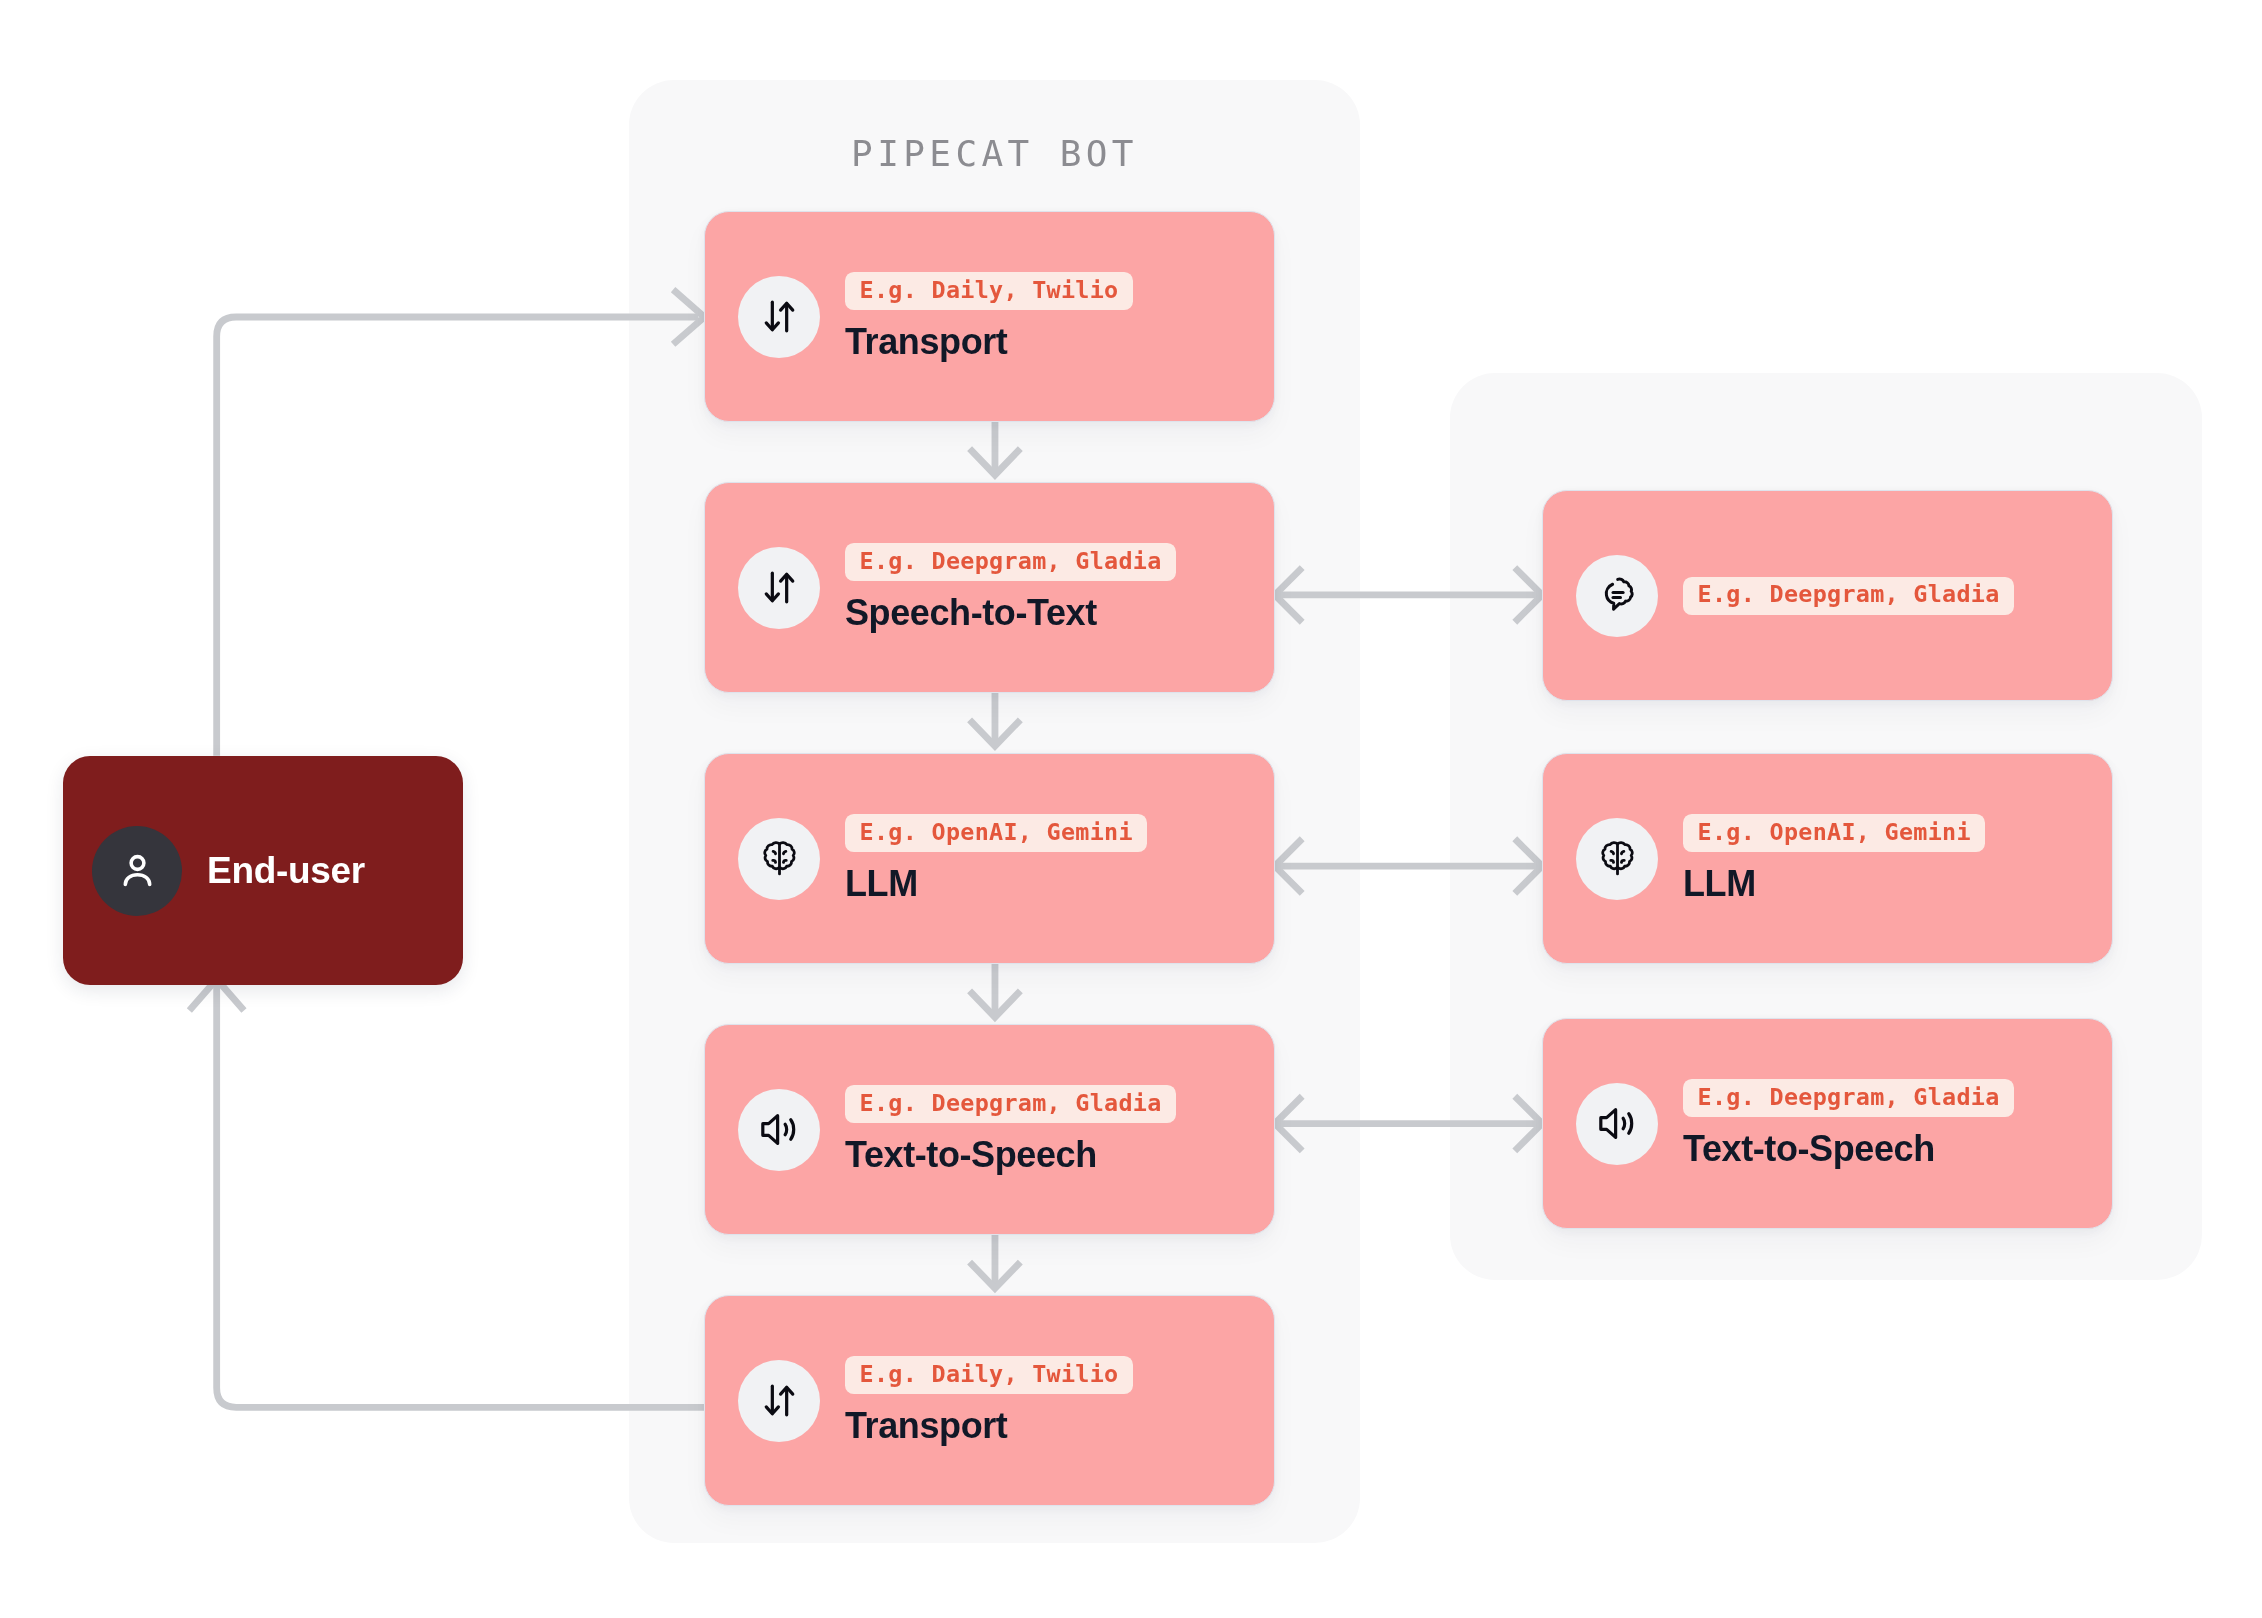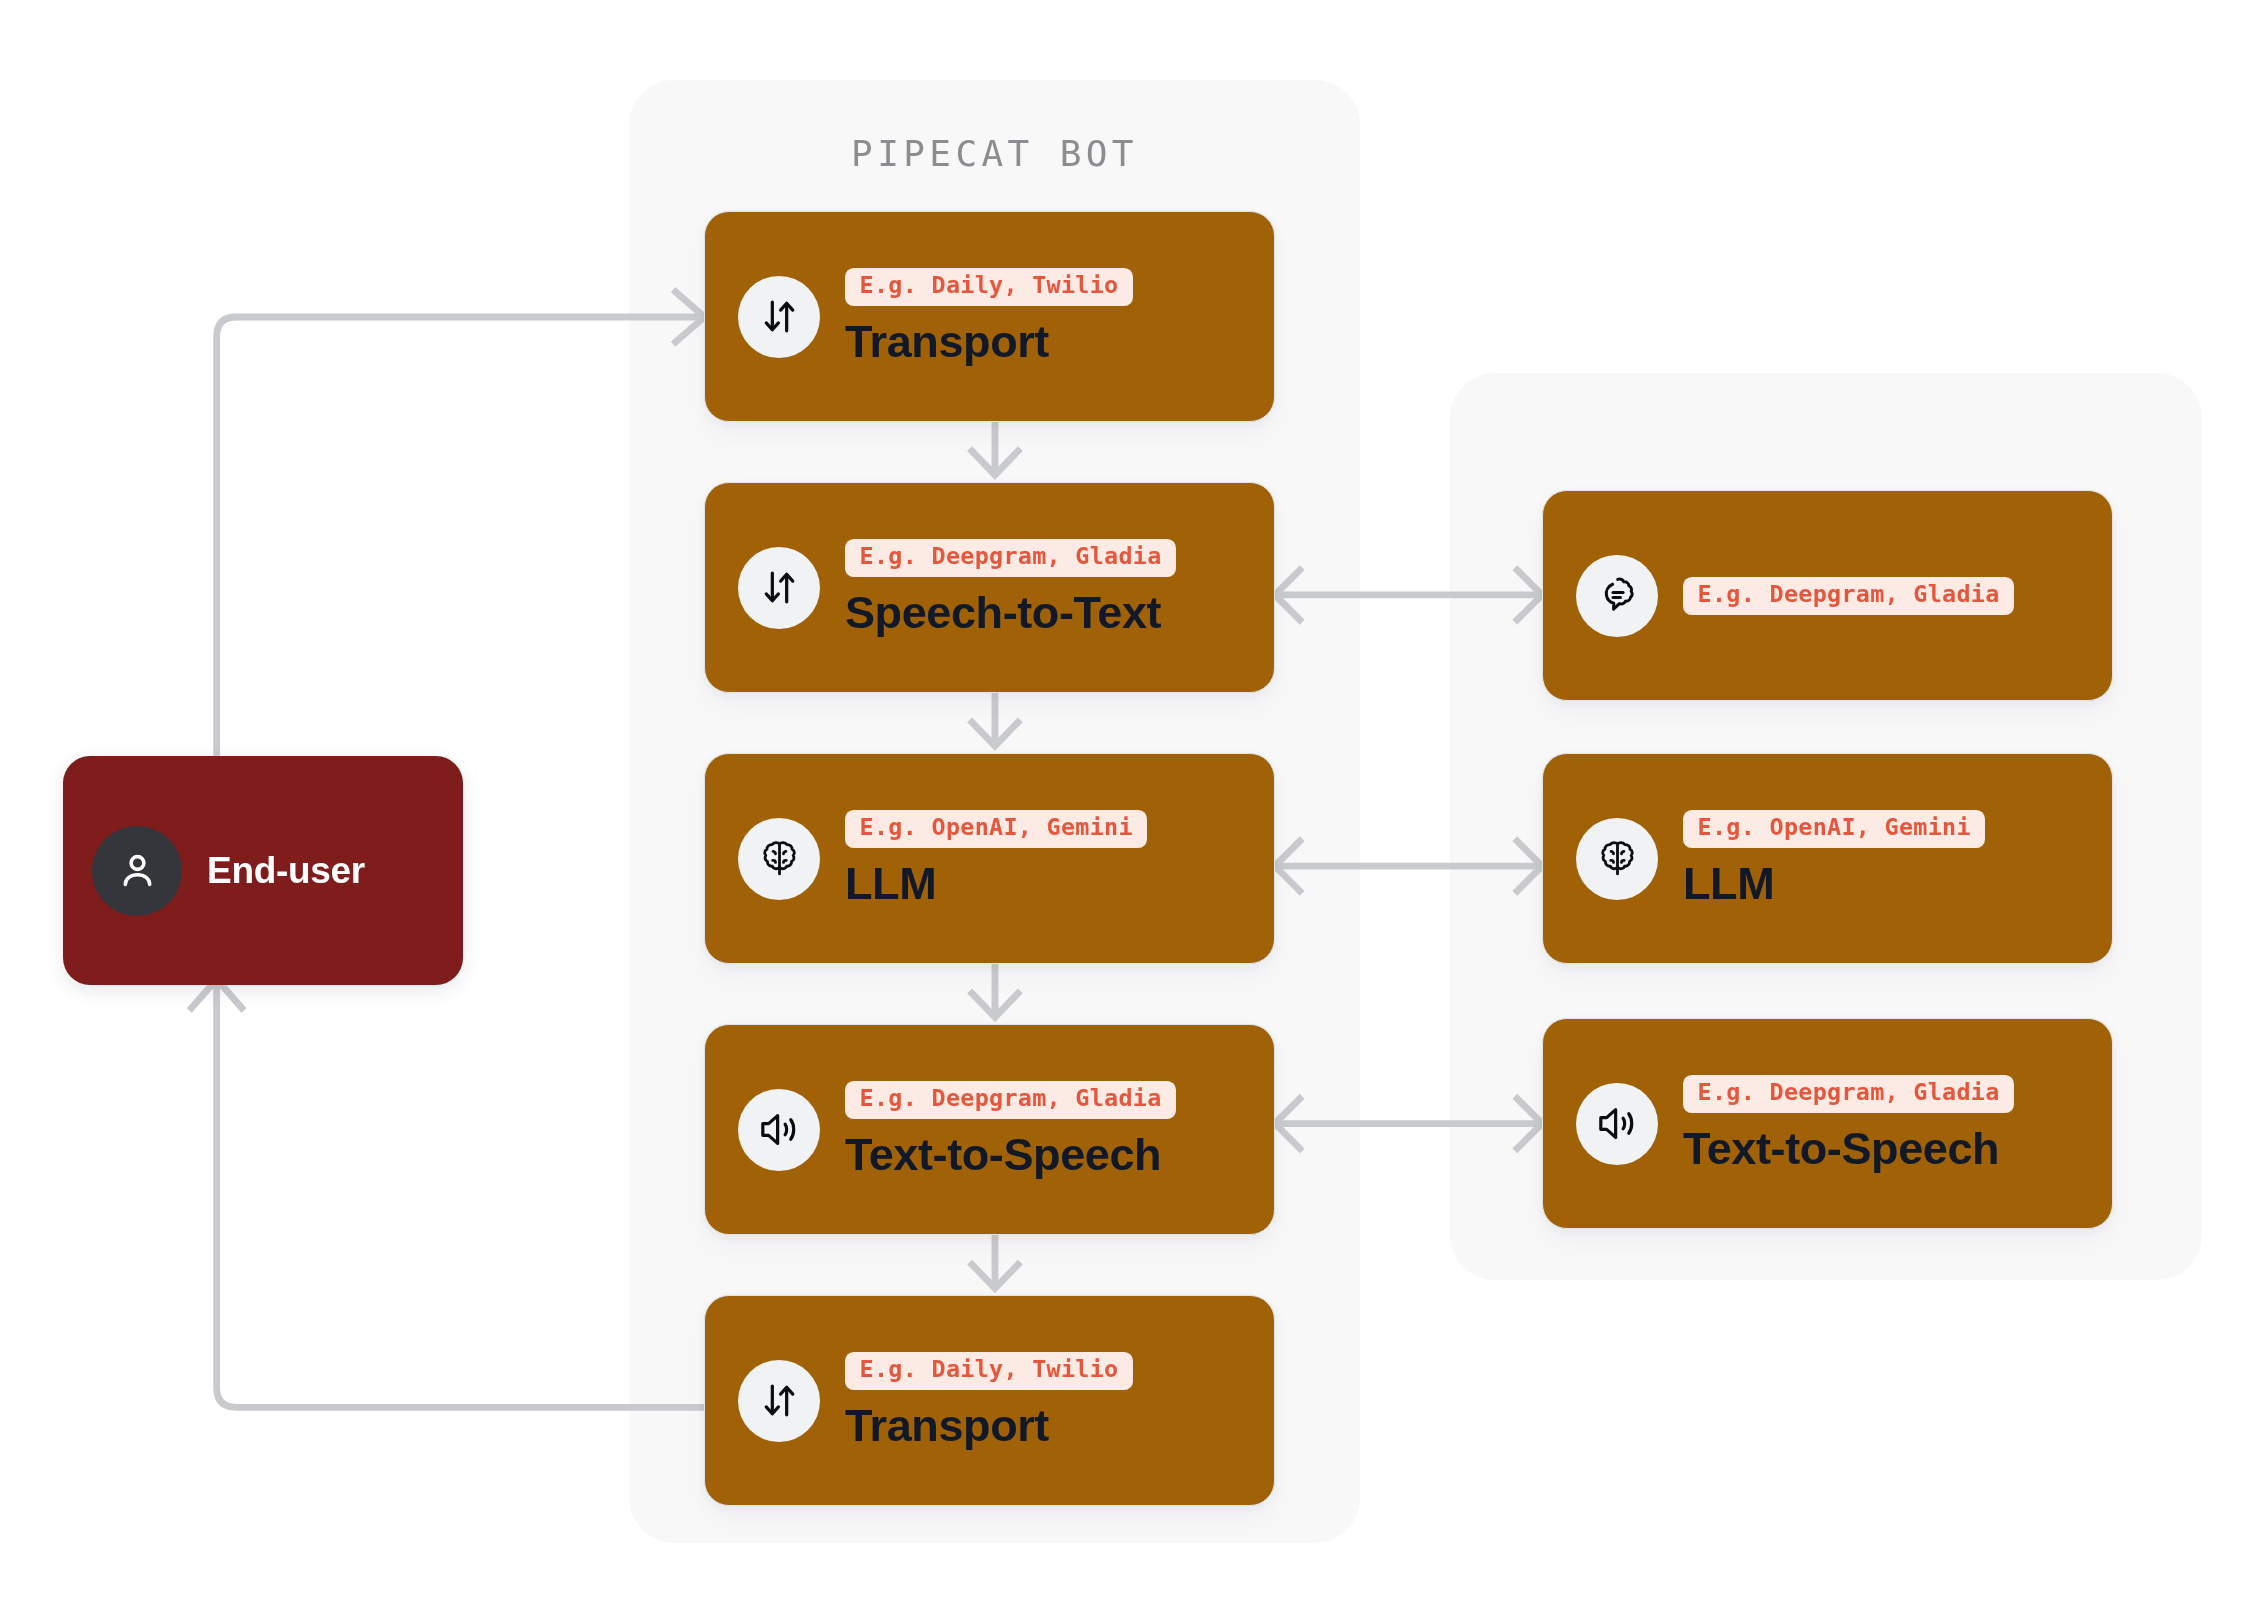--- a/index.html
+++ b/index.html
@@ -32,21 +32,21 @@
     font-family: "DejaVu Sans Mono", "Liberation Mono", monospace;
     font-size: 36px;
     letter-spacing: 4.4px;
     color: #8C8C91;
     font-weight: 400;
   }
 
   
   .card {
     position: absolute;
-    background: #a16207;
+    background: #fca5a5;
     border: 1.5px solid #DFE3EC;
     border-radius: 25px;
     box-sizing: border-box;
     display: flex;
     align-items: center;
     box-shadow: 0 2.9px 9.8px rgba(31, 41, 70, 0.045),
                 0 13.7px 27px rgba(31, 41, 70, 0.035);
   }
   .card-icon {
     width: 82px;
@@ -74,21 +74,21 @@
     font-size: 23.4px;
     font-weight: 700;
     letter-spacing: 0.3px;
     padding: 6.8px 14.6px 7.8px 14.6px;
     border-radius: 8.8px;
     white-space: nowrap;
     line-height: 1;
   }
   .card-title {
     margin-top: 12.7px;
-    font-size: 45px;
+    font-size: 36px;
     font-weight: 700;
     color: #111827;
     letter-spacing: -0.4px;
     line-height: 1.05;
     white-space: nowrap;
   }
   .card.badge-only .card-body { justify-content: center; }
 
   
   .enduser {

